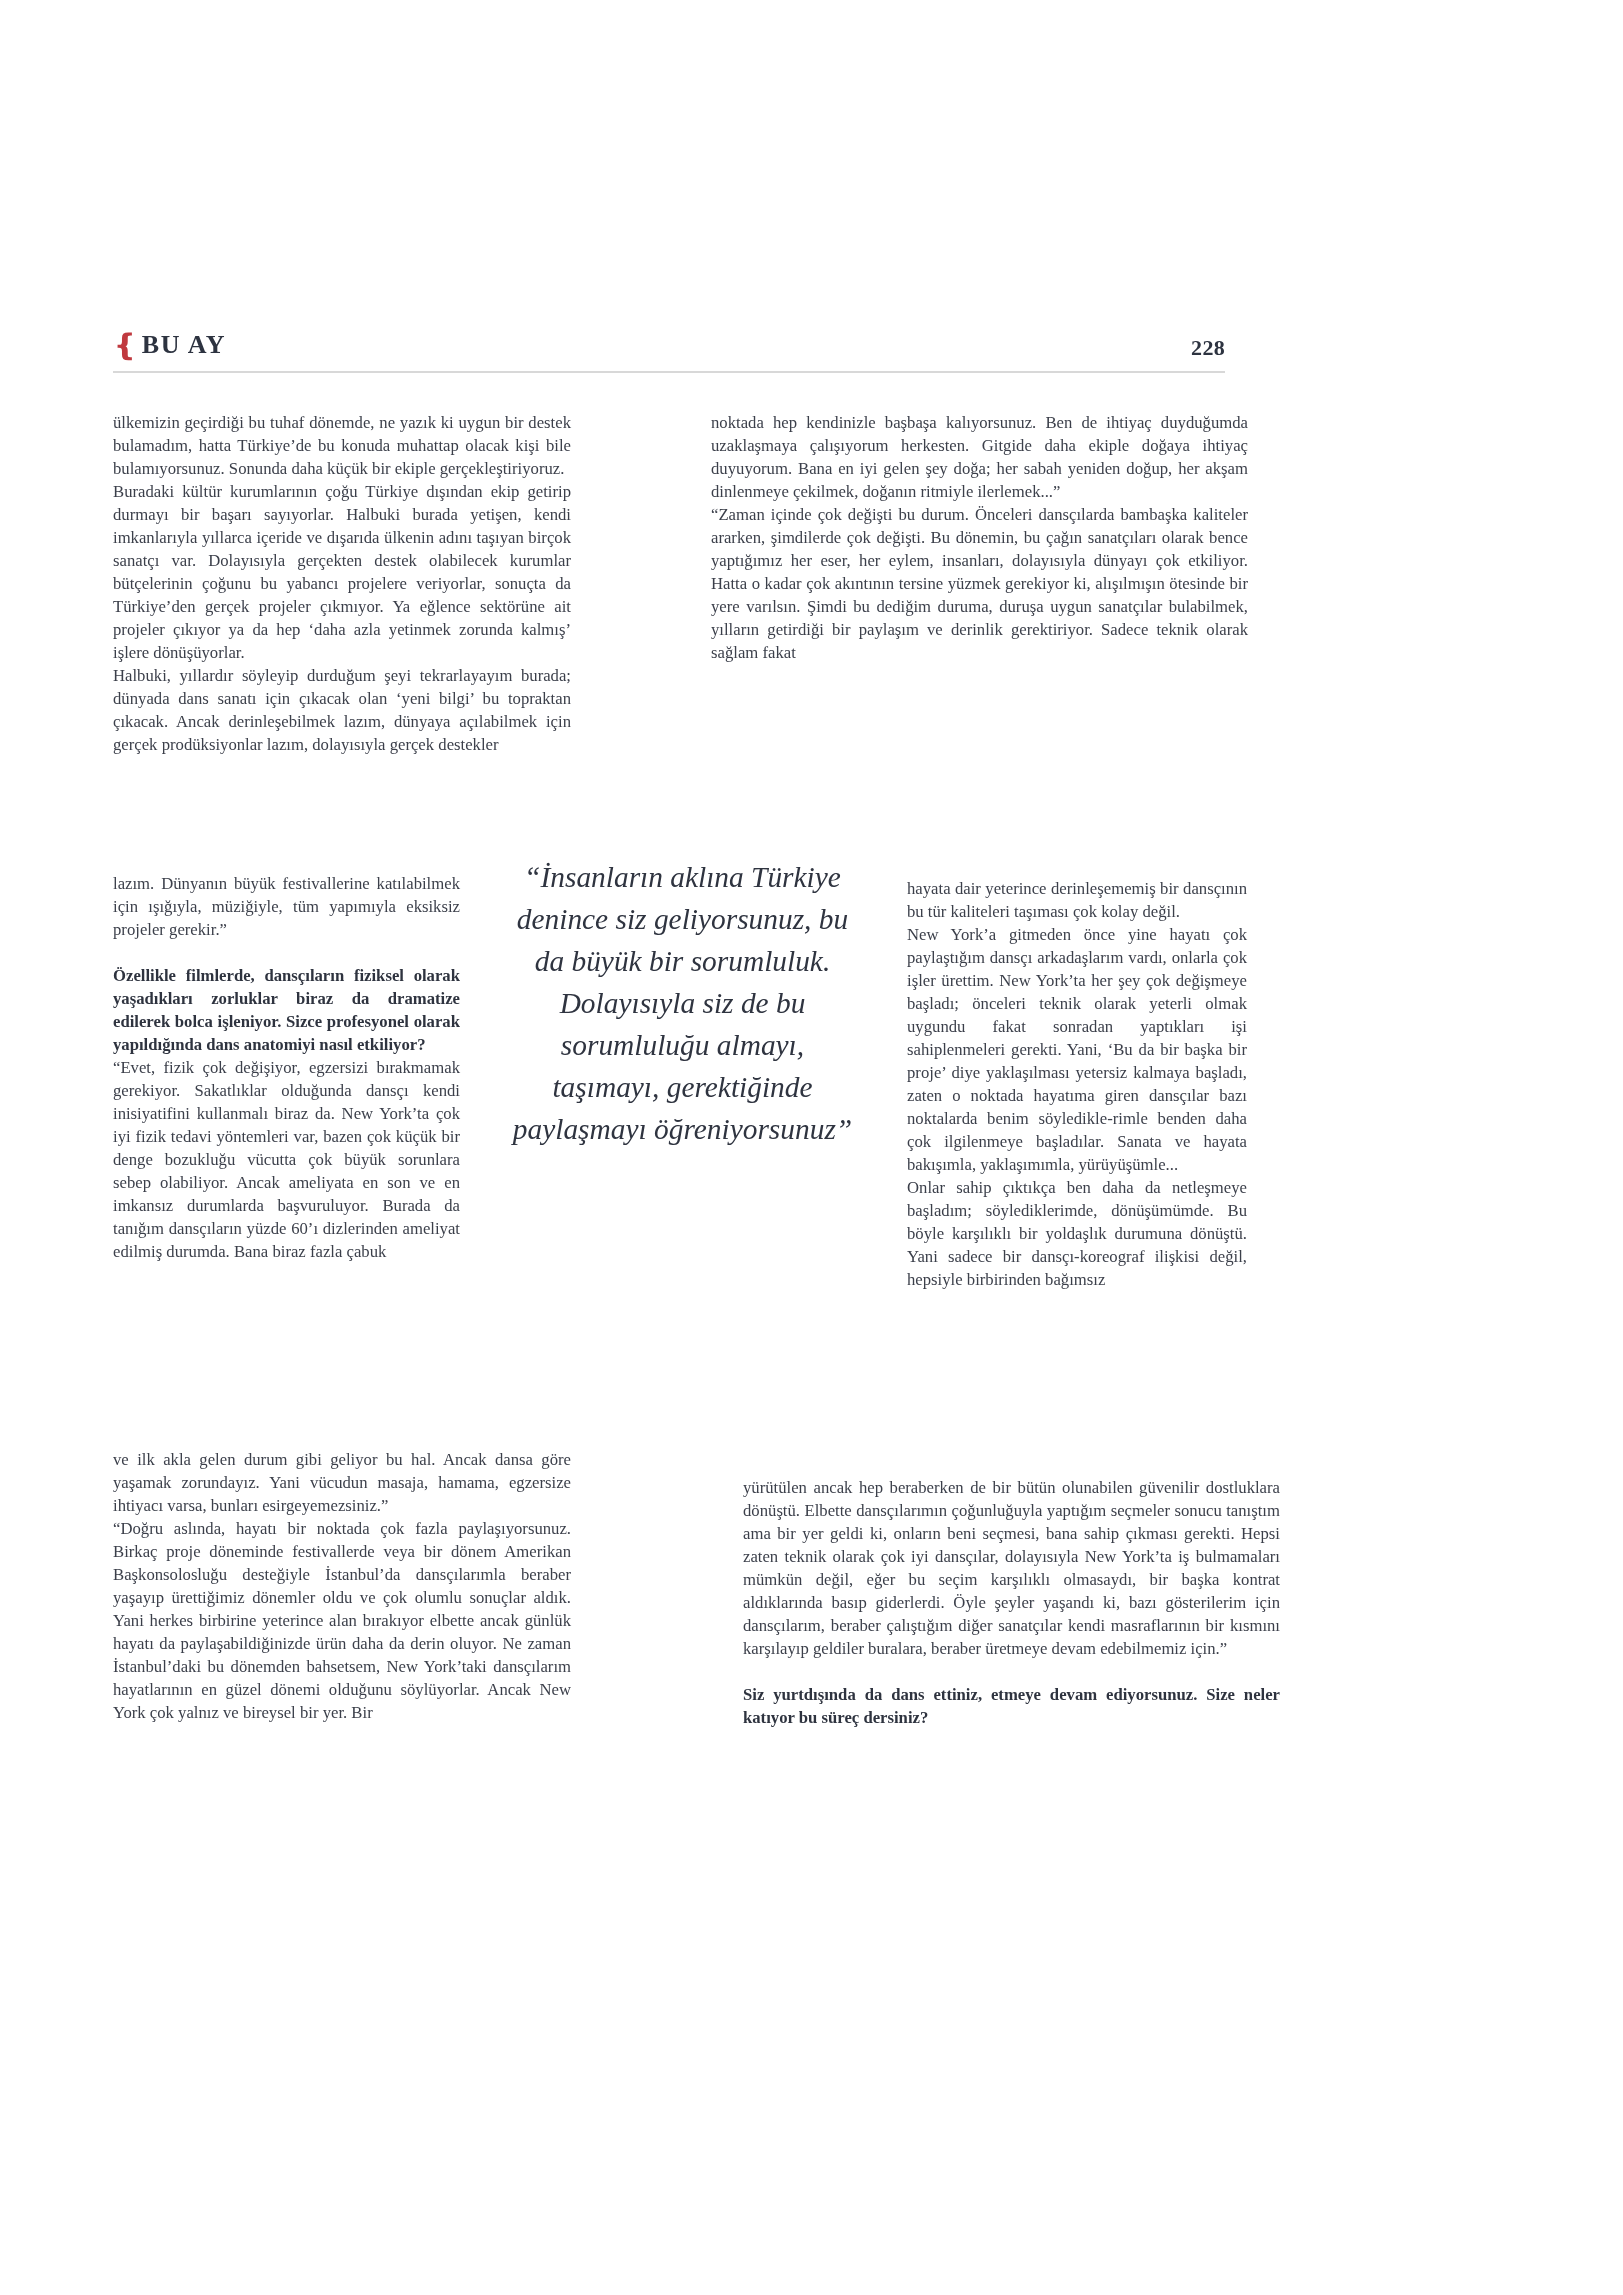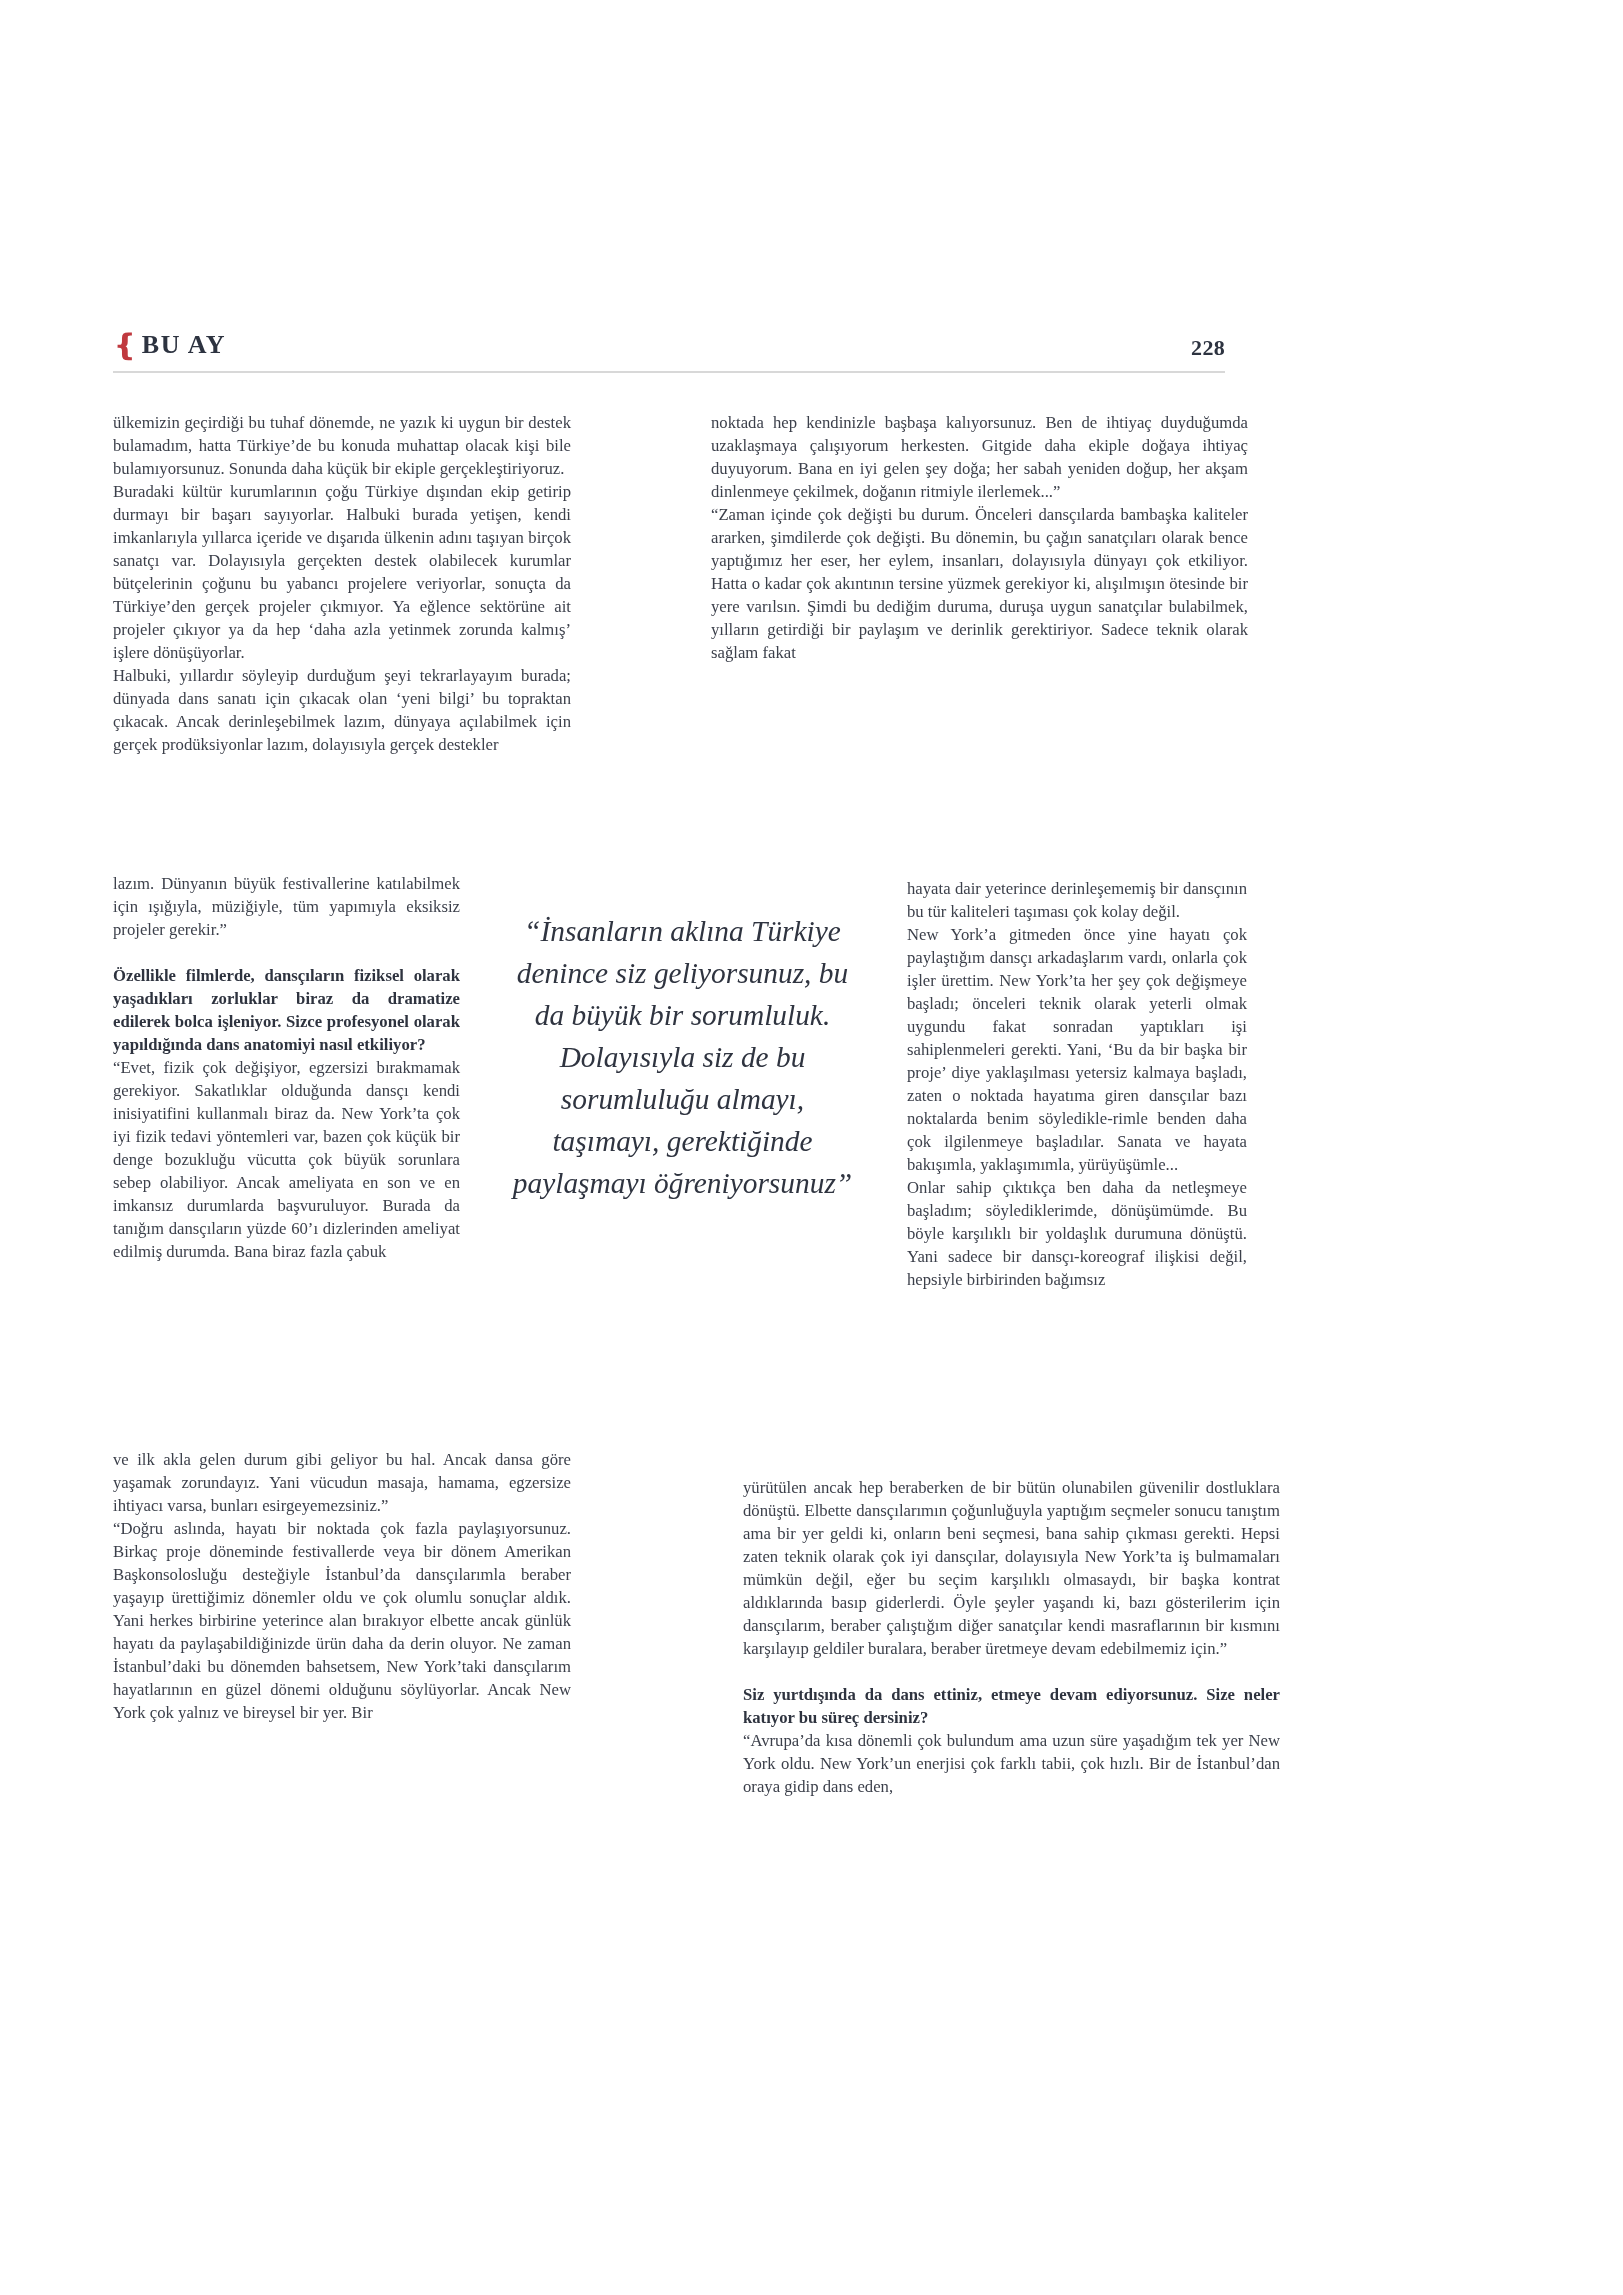--- a/index.html
+++ b/index.html
@@ -96,21 +96,21 @@
   #right-top    { left: 711px; top: 411px;  width: 537px; }
   
   #right-narrow { left: 907px; top: 870px; width: 340px; margin-top: 7px; }
   
   #right-bottom { left: 711px; top: 1476px; width: 537px; margin-left: 32px; }
 
   
   .pullquote {
     position: absolute;
     left: 504px;
-    top: 910px;
+    top: 856px;
     width: 357px;
     text-align: center;
     font-style: italic;
     font-size: 29.4px;
     line-height: 42px;
     color: #2f3440;
     font-family: "Liberation Serif", "DejaVu Serif", serif;
   }
 </style>
 </head>
@@ -155,17 +155,16 @@
 
   <div class="col" id="right-narrow">
     <p>hayata dair yeterince derinleşememiş bir dansçının bu tür kaliteleri taşıması çok kolay değil.</p>
     <p>New York’a gitmeden önce yine hayatı çok paylaştığım dansçı arkadaşlarım vardı, onlarla çok işler ürettim. New York’ta her şey çok değişmeye başladı; önceleri teknik olarak yeterli olmak uygundu fakat sonradan yaptıkları işi sahiplenmeleri gerekti. Yani, ‘Bu da bir başka bir proje’ diye yaklaşılması yetersiz kalmaya başladı, zaten o noktada hayatıma giren dansçılar bazı noktalarda benim söyledikle-rimle benden daha çok ilgilenmeye başladılar. Sanata ve hayata bakışımla, yaklaşımımla, yürüyüşümle...</p>
     <p>Onlar sahip çıktıkça ben daha da netleşmeye başladım; söylediklerimde, dönüşümümde. Bu böyle karşılıklı bir yoldaşlık durumuna dönüştü. Yani sadece bir dansçı-koreograf ilişkisi değil, hepsiyle birbirinden bağımsız</p>
   </div>
 
   <div class="col" id="right-bottom">
     <p>yürütülen ancak hep beraberken de bir bütün olunabilen güvenilir dostluklara dönüştü. Elbette dansçılarımın çoğunluğuyla yaptığım seçmeler sonucu tanıştım ama bir yer geldi ki, onların beni seçmesi, bana sahip çıkması gerekti. Hepsi zaten teknik olarak çok iyi dansçılar, dolayısıyla New York’ta iş bulmamaları mümkün değil, eğer bu seçim karşılıklı olmasaydı, bir başka kontrat aldıklarında basıp giderlerdi. Öyle şeyler yaşandı ki, bazı gösterilerim için dansçılarım, beraber çalıştığım diğer sanatçılar kendi masraflarının bir kısmını karşılayıp geldiler buralara, beraber üretmeye devam edebilmemiz için.”</p>
     <p class="q spaced-before">Siz yurtdışında da dans ettiniz, etmeye devam ediyorsunuz. Size neler katıyor bu süreç dersiniz?</p>
-    <p>“Avrupa’da kısa dönemli çok bulundum ama uzun süre yaşadığım tek yer New York oldu. New York’un enerjisi çok farklı tabii, çok hızlı. Bir de İstanbul’dan oraya gidip dans eden,</p>
   </div>
 
 </div>
 
 
 </body></html>

